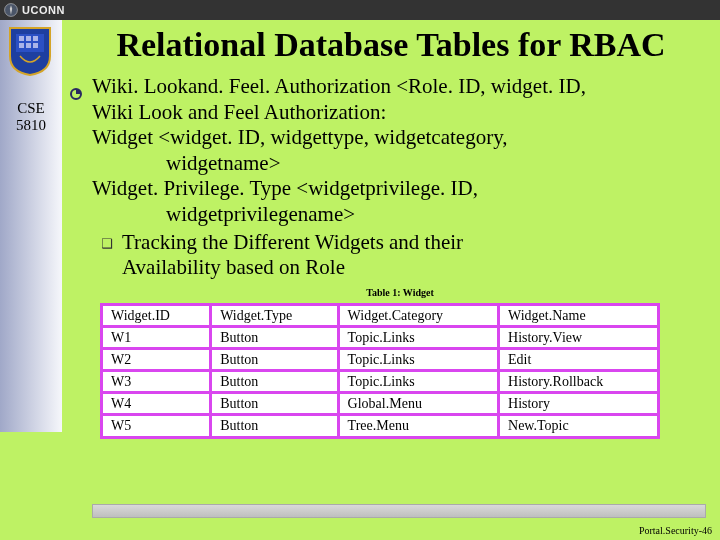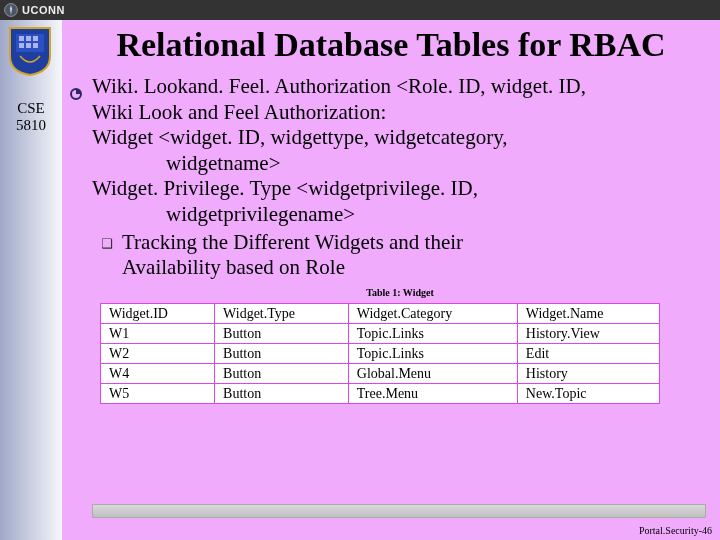--- a/index.html
+++ b/index.html
@@ -1,38 +1,38 @@
 <!DOCTYPE html>
 <html><head>
 <meta charset="utf-8">
 <style>
   * { margin: 0; padding: 0; box-sizing: border-box; }
   html, body { width: 720px; height: 540px; font-family: "Times New Roman", Times, serif; background: #fff; }
-  .slide { position: relative; width: 720px; height: 540px; background: #f0abfc; overflow: hidden; }
+  .slide { position: relative; width: 720px; height: 540px; background: #bef264; overflow: hidden; }
   .topbar { position: absolute; left: 0; top: 0; width: 720px; height: 20px; background: #333; display: flex; align-items: center; }
   .uconn-logo { display: flex; align-items: center; gap: 4px; margin-left: 4px; }
   .uconn-emblem { width: 14px; height: 14px; }
   .uconn-text { color: #eee; font-family: Arial, sans-serif; font-size: 11px; letter-spacing: 0.5px; font-weight: 600; }
-  .sidebar { position: absolute; left: 0; top: 20px; width: 62px; height: 520px; background: linear-gradient(to right, #a0a8c8, #f6f7fb); }
+  .sidebar { position: absolute; left: 0; top: 20px; width: 62px; height: 412px; background: linear-gradient(to right, #a0a8c8, #f6f7fb); }
   .shield { position: absolute; left: 8px; top: 6px; width: 44px; height: 50px; }
   .course { position: absolute; left: 0; top: 80px; width: 62px; text-align: center; font-size: 15px; line-height: 1.15; color: #000; }
   .content { position: absolute; left: 62px; top: 20px; width: 658px; height: 520px; }
   .title { text-align: center; font-size: 34px; margin-top: 6px; color: #000; }
   .body { position: relative; margin: 10px 10px 0 8px; font-size: 21px; line-height: 1.22; color: #000; }
   .bullet-row { display: flex; }
   .disc { width: 22px; flex: 0 0 22px; padding-top: 7px; }
   .disc-icon { width: 12px; height: 12px; }
   .bcontent { flex: 1; }
   .indent { padding-left: 74px; }
   .sub-row { display: flex; margin-top: 2px; }
   .sq { width: 30px; flex: 0 0 30px; text-align: center; font-size: 13px; padding-top: 6px; color: #333; }
   .table-wrap { margin: 6px 10px 0 30px; }
   .table-caption { text-align: center; font-weight: bold; font-size: 10px; font-family: "Times New Roman", serif; margin-bottom: 4px; }
   table.widget { border-collapse: collapse; width: 560px; background: #fff; }
-  table.widget th, table.widget td { border: 1px solid #d946ef; padding: 1px 8px; font-size: 14px; text-align: left; font-weight: normal; font-family: "Times New Roman", serif; }
+  table.widget th, table.widget td { border: 3px solid #d946ef; padding: 1px 8px; font-size: 14px; text-align: left; font-weight: normal; font-family: "Times New Roman", serif; }
   .graybar { position: absolute; left: 30px; bottom: 22px; right: 14px; height: 14px; background: linear-gradient(to bottom, #d9d9d9, #bfbfbf); border: 1px solid #aaa; }
   .footer { position: absolute; right: 8px; bottom: 4px; font-size: 10px; font-family: "Times New Roman", serif; color: #000; }
 </style>
 </head>
 <body>
 
 <div class="slide">
 
   <div class="topbar">
     <div class="uconn-logo">
@@ -108,20 +108,26 @@
                 <td>Topic.Links</td>
                 <td>History.View</td>
               </tr>
               <tr>
                 <td>W2</td>
                 <td>Button</td>
                 <td>Topic.Links</td>
                 <td>Edit</td>
               </tr>
               <tr>
+                <td>W3</td>
+                <td>Button</td>
+                <td>Topic.Links</td>
+                <td>History.Rollback</td>
+              </tr>
+              <tr>
                 <td>W4</td>
                 <td>Button</td>
                 <td>Global.Menu</td>
                 <td>History</td>
               </tr>
               <tr>
                 <td>W5</td>
                 <td>Button</td>
                 <td>Tree.Menu</td>
                 <td>New.Topic</td>

